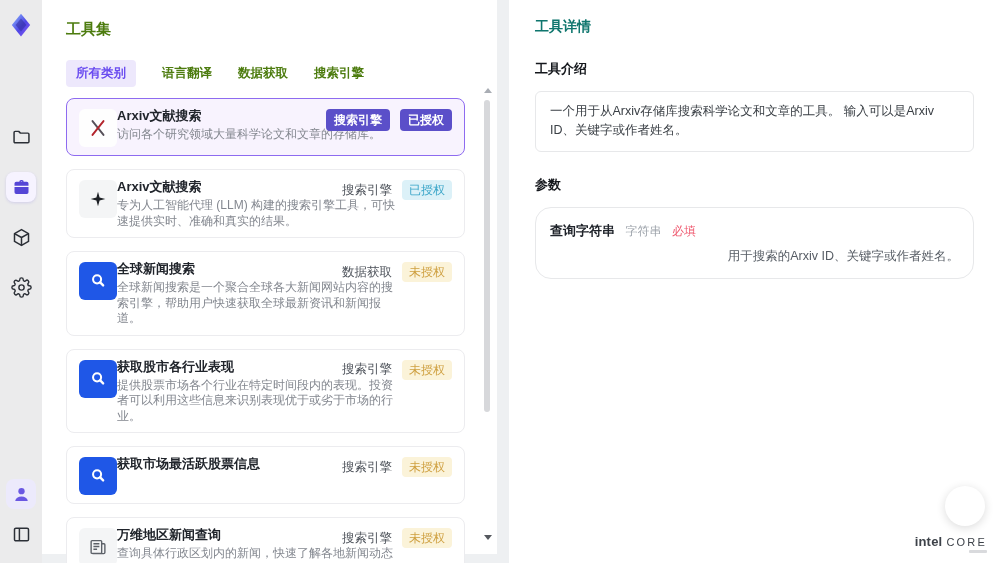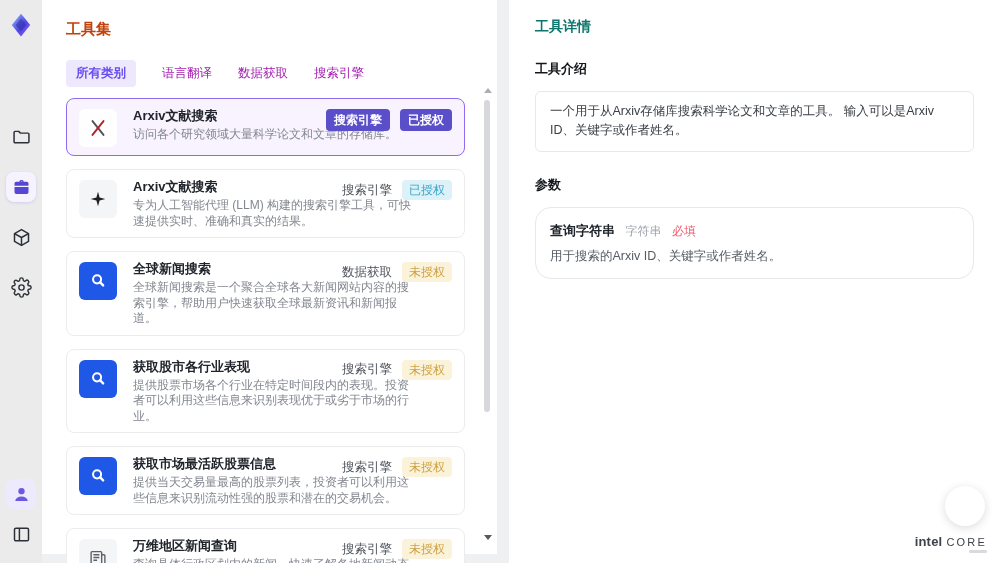--- a/index.html
+++ b/index.html
@@ -13,27 +13,27 @@
   .rail-nav{margin-top:32px;display:flex;flex-direction:column;align-items:center;gap:20px;}
   .rail-item{width:30px;height:30px;display:grid;place-items:center;border-radius:8px;cursor:pointer;}
   .rail-item svg{width:21px;height:21px;}
   .rail-item.active{background:#f6f3ff;box-shadow:0 1px 3px rgba(90,70,214,.18);}
   .rail-bottom{margin-top:auto;display:flex;flex-direction:column;align-items:center;gap:10px;margin-bottom:14px;}
   .rail-bottom .rail-item.user{background:#eceafc;}
 
   
   .left-panel{position:absolute;left:42px;top:0;width:455px;height:554px;background:#ffffff;
               box-sizing:border-box;padding:16px 22px 0 24px;}
-  .panel-title{font-size:15px;font-weight:bold;color:#c2410c;margin:4px 0 0 0;}
+  .panel-title{font-size:15px;font-weight:bold;color:#4d7c0f;margin:4px 0 0 0;}
   .tabs{display:flex;align-items:center;gap:26px;margin-top:21px;text-align:center;}
-  .tab{font-size:12.5px;color:#a21caf;cursor:pointer;padding:5px 0;}
+  .tab{font-size:12.5px;color:#4d7c0f;cursor:pointer;padding:5px 0;font-weight:bold;}
   .tab.active{background:#ede8fc;color:#6a4cf0;padding:5px 10px;border-radius:4px;font-weight:bold;}
 
   .card-list{margin-top:11px;position:relative;}
-  .card{position:relative;display:flex;gap:16px;border:1px solid #ececef;border-radius:8px;
+  .card{position:relative;display:flex;gap:0;border:1px solid #ececef;border-radius:8px;
         background:#fff;padding:8px 12px;margin-bottom:13px;width:399px;box-sizing:border-box;cursor:pointer;}
   .card.selected{border:1.5px solid #8e6bf0;background:#f8f3fe;}
   .icon-box{flex:0 0 auto;width:38px;height:38px;border-radius:6px;background:#f4f5f6;
             display:grid;place-items:center;margin-top:2px;}
   .icon-box.white{background:#fefefe;}
   .icon-box.blue{background:#1f57e7;}
   .card-body{width:278px;}
   .card-title{font-size:13px;font-weight:bold;color:#20242b;line-height:18px;margin-bottom:2px;}
   .card-desc{font-size:12px;color:#83878f;line-height:15.5px;}
   .card-badges{position:absolute;top:10px;right:12px;display:flex;align-items:center;gap:10px;white-space:nowrap;}
@@ -54,21 +54,21 @@
   .right-panel{position:absolute;left:509px;top:0;width:491px;height:563px;background:#ffffff;
                box-sizing:border-box;padding:18px 26px;}
   .detail-title{font-size:14px;font-weight:bold;color:#0f766e;}
   .section-h{font-size:13px;font-weight:bold;color:#14171c;margin-top:24px;}
   .info-box{margin-top:13px;border:1px solid #e7e8ea;border-radius:6px;background:#fff;
             padding:10px 14px;font-size:12.5px;color:#3b4046;line-height:1.55;}
   .param-box{margin-top:13px;border:1px solid #e7e8ea;border-radius:16px;background:#fff;padding:13px 14px;}
   .param-name{font-size:13px;font-weight:bold;color:#20242b;}
   .param-type{font-size:12px;color:#9aa0a8;margin-left:6px;}
   .param-req{font-size:12px;color:#ef5a70;margin-left:6px;}
-  .param-desc{margin-top:8px;font-size:12.5px;color:#565c64;}
+  .param-desc{margin-top:8px;font-size:12.5px;color:#565c64;text-align:right;}
 
   
   .fab{position:absolute;right:15px;bottom:37px;width:40px;height:40px;border-radius:50%;background:#fff;
        box-shadow:0 2px 10px rgba(0,0,0,.14);display:grid;place-items:center;cursor:pointer;}
   .brand{position:absolute;right:13px;bottom:14px;color:#3d4249;display:flex;align-items:baseline;}
   .brand .b1{font-size:13px;font-weight:bold;letter-spacing:.2px;}
   .brand .b2{font-size:11px;letter-spacing:2.2px;margin-left:4px;position:relative;}
   .brand .b2::after{content:"";position:absolute;right:0;bottom:-5px;width:18px;height:3px;background:#d9dadd;border-radius:1px;}
 </style>
 </head>
@@ -221,21 +221,20 @@
 
       <div class="card">
         <div class="icon-box blue">
           <svg width="22" height="22" viewBox="0 0 24 24" fill="none" stroke="#ffffff" stroke-linecap="round">
             <circle cx="11" cy="10.2" r="4.4" stroke-width="2.2"></circle>
             <path d="M14.4 13.6L17.6 16.8" stroke-width="2.6"></path>
           </svg>
         </div>
         <div class="card-body">
           <div class="card-title">获取市场最活跃股票信息</div>
-          <div class="card-desc">提供当天交易量最高的股票列表，投资者可以利用这些信息来识别流动性强的股票和潜在的交易机会。</div>
         </div>
         <div class="card-badges">
           <span class="cat-text">搜索引擎</span>
           <span class="pill no">未授权</span>
         </div>
       </div>
 
       <div class="card">
         <div class="icon-box">
           <svg width="22" height="22" viewBox="0 0 24 24" fill="none" stroke="#5c6168" stroke-width="1.5" stroke-linejoin="round">

